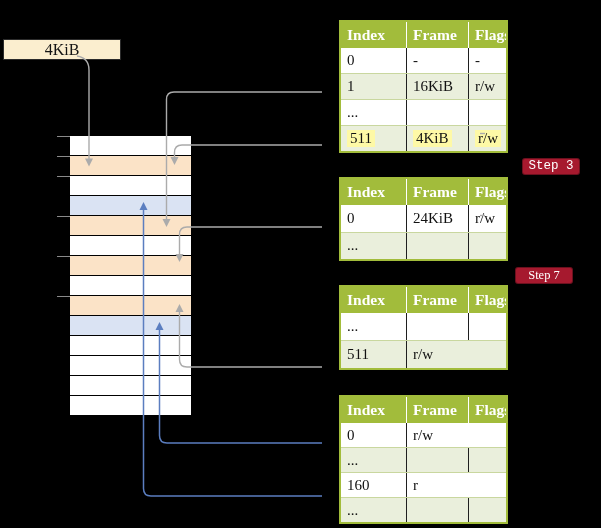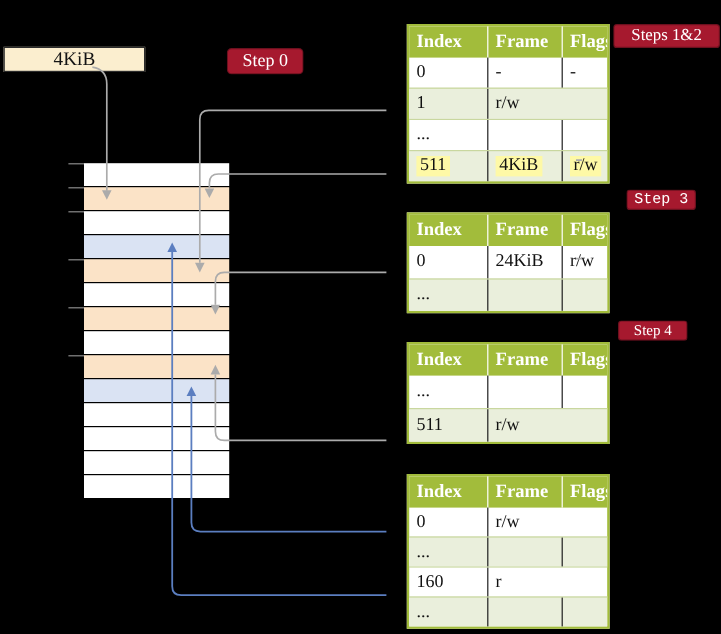--- a/index.html
+++ b/index.html
@@ -45,24 +45,22 @@
   .ghead{fill:var(--grayline);stroke:none;}
   .bhead{fill:var(--blueline);stroke:none;}
 </style>
 </head>
 <body>
 
 <div id="canvas">
 
   <div id="legend-box">4KiB</div>
 
-  <div class="badge" id="badge-step0">Step 0</div>
-  <div class="badge" id="badge-steps12">Steps 1&amp;2</div>
   <div class="badge" id="badge-step3">Step 3</div>
-  <div class="badge" id="badge-step4">Step 4</div>
+  <div class="badge" id="badge-step4">Step 7</div>
 
   <div id="memory-column">
       <div class="mem-row" style="background: rgb(255, 255, 255);"></div>
       <div class="mem-row" style="background: rgb(251, 227, 199);"></div>
       <div class="mem-row" style="background: rgb(255, 255, 255);"></div>
       <div class="mem-row" style="background: rgb(218, 227, 243);"></div>
       <div class="mem-row" style="background: rgb(251, 227, 199);"></div>
       <div class="mem-row" style="background: rgb(255, 255, 255);"></div>
       <div class="mem-row" style="background: rgb(251, 227, 199);"></div>
       <div class="mem-row" style="background: rgb(255, 255, 255);"></div>
@@ -88,20 +86,21 @@
         <div class="cell c1">Frame</div>
         <div class="cell c2">Flags</div>
       </div>
       <div class="trow tbody">
         <div class="cell c0">0</div>
         <div class="cell c1">-</div>
         <div class="cell c2">-</div>
       </div>
       <div class="trow tbody shaded">
         <div class="cell c0">1</div>
+        <div class="cell c1">16KiB</div>
         <div class="cell c2">r/w</div>
       </div>
       <div class="trow tbody">
         <div class="cell c0">...</div>
         <div class="cell c1"></div>
         <div class="cell c2"></div>
       </div>
       <div class="trow tbody shaded">
         <div class="cell c0">
           <span class="hl">511</span>

